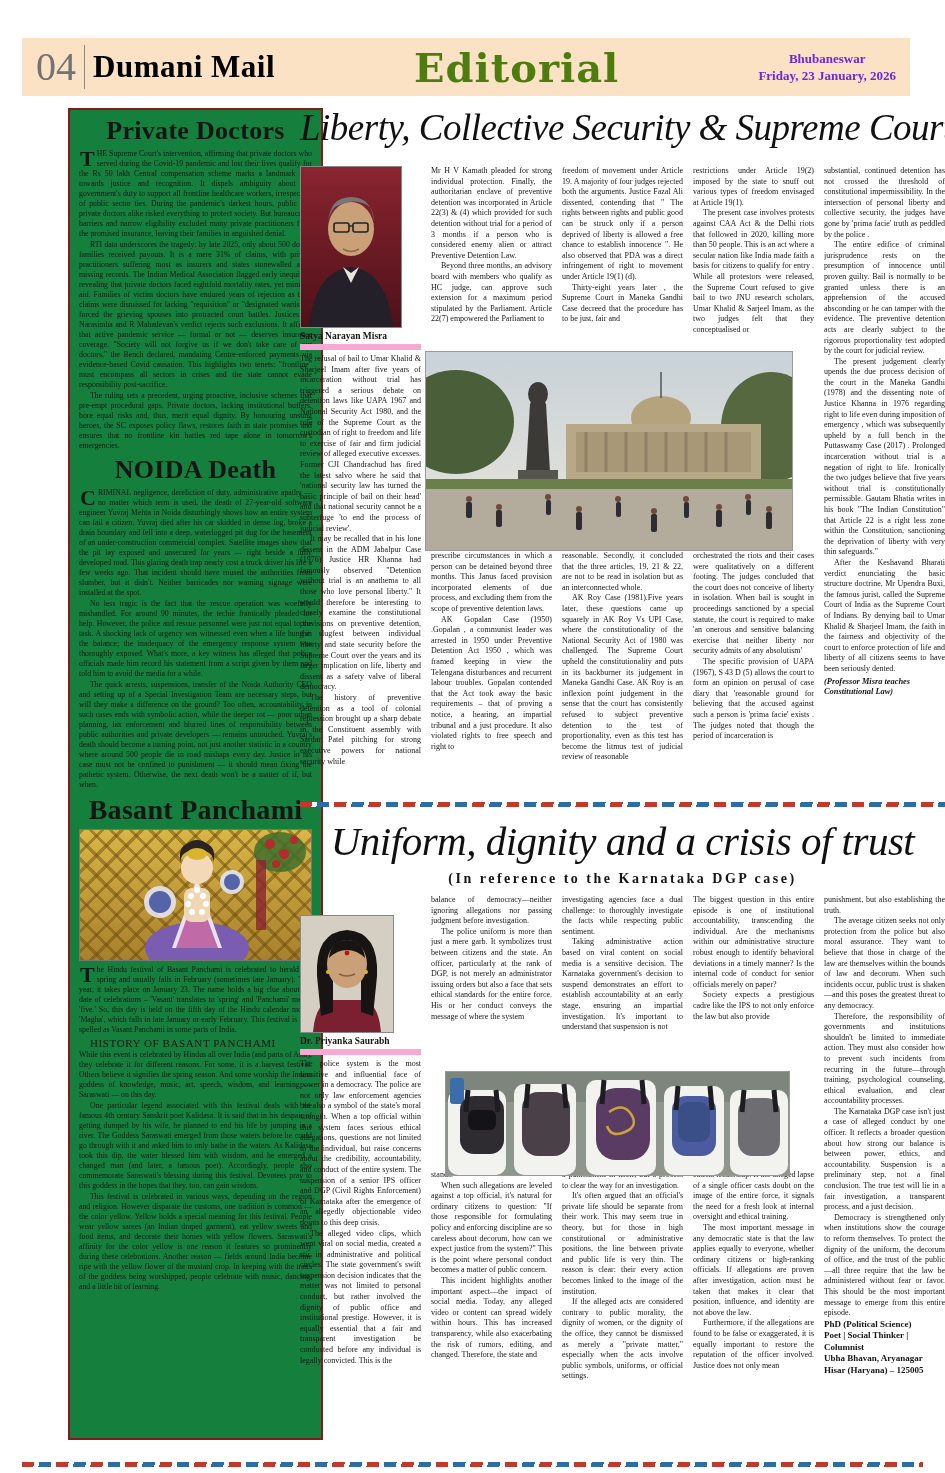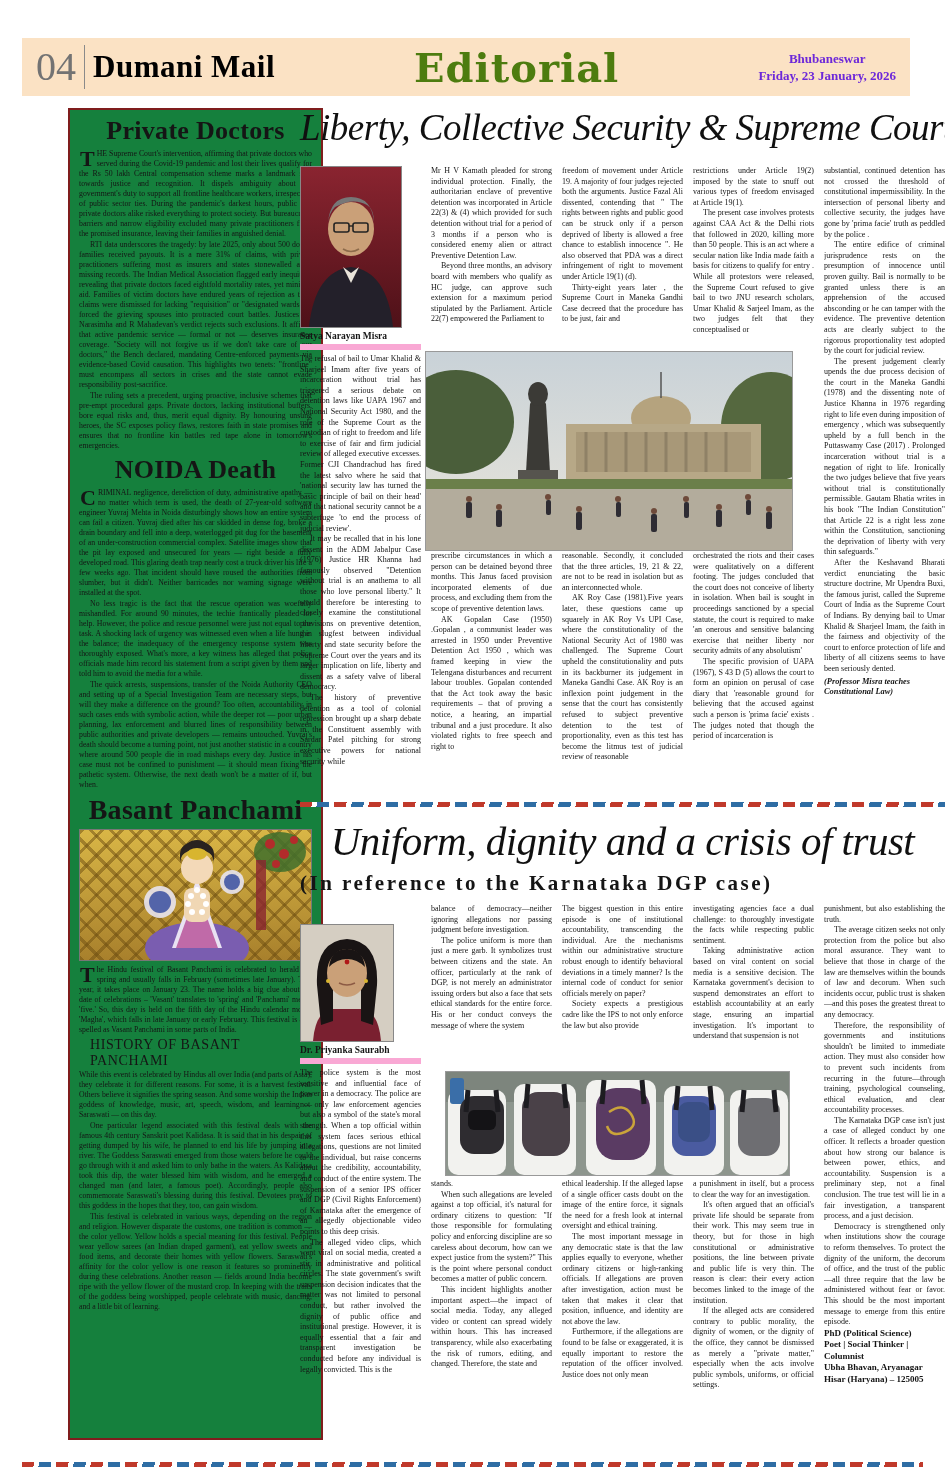--- a/index.html
+++ b/index.html
@@ -18,21 +18,21 @@
   
   .vrule{position:absolute;left:295px;top:108px;width:1px;height:1332px;background:#b5b5b5;}
   .left-panel{position:absolute;left:35px;top:108px;width:255px;height:1332px;background:#15803d;
               border:2px solid #7f1d1d;box-sizing:border-box;padding:2px 9px;overflow:hidden;margin-left:33px;}
   .left-panel h2{font-size:26px;font-weight:bold;text-align:center;margin:4px 0 3px;letter-spacing:0.3px;}
   .left-panel h2.big{font-size:28px;}
   .lp-text p{margin:0 0 1px;font-size:7.8px;line-height:10px;text-align:justify;text-indent:11px;}
   .lp-text p:first-child{text-indent:0;}
   .dropcap p:first-child::first-letter{float:left;font-size:22px;line-height:17px;
       padding:1px 2px 0 1px;font-weight:bold;}
-  .subhead{font-size:14px;letter-spacing:0.6px;margin:2px 0 1px;padding-left:11px;}
+  .subhead{font-size:11px;letter-spacing:0.6px;margin:2px 0 1px;padding-left:11px;}
   .bp-photo{width:100%;height:132px;border:1px solid #777;box-sizing:border-box;margin:2px 0 4px;
      background:
        repeating-linear-gradient(45deg, rgba(110,78,16,.5) 0 3px, transparent 3px 14px),
        repeating-linear-gradient(-45deg, rgba(110,78,16,.5) 0 3px, transparent 3px 14px),
        linear-gradient(#d9b646,#a8802c);position:relative;overflow:hidden;}
   .bp-photo svg{position:absolute;left:0;top:0;}
   
   .art{position:absolute;left:300px;width:645px;}
   .art h1{font-style:italic;font-weight:500;text-align:center;margin:0;white-space:nowrap;
           letter-spacing:-0.5px;color:#101010;}
@@ -53,21 +53,21 @@
   .photo-sc{position:absolute;left:125px;top:251px;width:368px;height:200px;border:1px solid #999;
             box-sizing:border-box;overflow:hidden;}
   
   .divider{position:absolute;height:5px;
      background:repeating-linear-gradient(100deg,#c0392b 0 12px,#ffffff 12px 17px,#2e6da4 17px 29px,#ffffff 29px 34px);}
   .d1{left:300px;top:802px;width:645px;}
   .d2{left:22px;top:1462px;width:901px;}
   
   .art2{top:815px;height:650px;}
   .art2 h1{font-size:41px;line-height:52px;}
-  .subtitle{font-weight:bold;font-size:21px;letter-spacing:2.5px;text-align:left;margin:4px 0 8px;white-space:nowrap;}
+  .subtitle{font-weight:bold;font-size:14px;letter-spacing:2.5px;text-align:center;margin:4px 0 8px;white-space:nowrap;}
   .a-photo2{width:94px;height:118px;border:1px solid #888;box-sizing:border-box;margin-top:20px;overflow:hidden;}
   .t2{height:170px;} .sp2{height:105px;} .b2{height:260px;}
   .col-tall2{height:535px;overflow:hidden;}
   .photo-bp{position:absolute;left:145px;top:256px;width:345px;height:105px;border:1px solid #999;
             box-sizing:border-box;overflow:hidden;}
 </style>
 </head>
 <body>
 
 <div id="page">
@@ -307,40 +307,40 @@
           </div>
         <div class="sp2"></div>
         <div class="ctext b2">
             <p>stands.</p>
             <p>When such allegations are leveled against a top official, it's natural for ordinary citizens to question: "If those responsible for formulating policy and enforcing discipline are so careless about decorum, how can we expect justice from the system?" This is the point where personal conduct becomes a matter of public concern.</p>
             <p>This incident highlights another important aspect—the impact of social media. Today, any alleged video or content can spread widely within hours. This has increased transparency, while also exacerbating the risk of rumors, editing, and changed. Therefore, the state and</p>
           </div>
       </div>
       <div class="col">
         <div class="ctext t2">
+            <p>investigating agencies face a dual challenge: to thoroughly investigate the facts while respecting public sentiment.</p>
+            <p>Taking administrative action based on viral content on social media is a sensitive decision. The Karnataka government's decision to suspend demonstrates an effort to establish accountability at an early stage, ensuring an impartial investigation. It's important to understand that suspension is not</p>
+          </div>
+        <div class="sp2"></div>
+        <div class="ctext b2">
+            <p>a punishment in itself, but a process to clear the way for an investigation.</p>
+            <p>It's often argued that an official's private life should be separate from their work. This may seem true in theory, but for those in high constitutional or administrative positions, the line between private and public life is very thin. The reason is clear: their every action becomes linked to the image of the institution.</p>
+            <p>If the alleged acts are considered contrary to public morality, the dignity of women, or the dignity of the office, they cannot be dismissed as merely a "private matter," especially when the acts involve public symbols, uniforms, or official settings.</p>
+          </div>
+      </div>
+      <div class="col">
+        <div class="ctext t2">
             <p>The biggest question in this entire episode is one of institutional accountability, transcending the individual. Are the mechanisms within our administrative structure robust enough to identify behavioral deviations in a timely manner? Is the internal code of conduct for senior officials merely on paper?</p>
             <p>Society expects a prestigious cadre like the IPS to not only enforce the law but also provide</p>
           </div>
         <div class="sp2"></div>
         <div class="ctext b2">
             <p>ethical leadership. If the alleged lapse of a single officer casts doubt on the image of the entire force, it signals the need for a fresh look at internal oversight and ethical training.</p>
             <p>The most important message in any democratic state is that the law applies equally to everyone, whether ordinary citizens or high-ranking officials. If allegations are proven after investigation, action must be taken that makes it clear that position, influence, and identity are not above the law.</p>
             <p>Furthermore, if the allegations are found to be false or exaggerated, it is equally important to restore the reputation of the officer involved. Justice does not only mean</p>
-          </div>
-      </div>
-      <div class="col">
-        <div class="ctext t2">
-            <p>investigating agencies face a dual challenge: to thoroughly investigate the facts while respecting public sentiment.</p>
-            <p>Taking administrative action based on viral content on social media is a sensitive decision. The Karnataka government's decision to suspend demonstrates an effort to establish accountability at an early stage, ensuring an impartial investigation. It's important to understand that suspension is not</p>
-          </div>
-        <div class="sp2"></div>
-        <div class="ctext b2">
-            <p>a punishment in itself, but a process to clear the way for an investigation.</p>
-            <p>It's often argued that an official's private life should be separate from their work. This may seem true in theory, but for those in high constitutional or administrative positions, the line between private and public life is very thin. The reason is clear: their every action becomes linked to the image of the institution.</p>
-            <p>If the alleged acts are considered contrary to public morality, the dignity of women, or the dignity of the office, they cannot be dismissed as merely a "private matter," especially when the acts involve public symbols, uniforms, or official settings.</p>
           </div>
       </div>
       <div class="col col-tall2">
         <div class="ctext">
             <p>punishment, but also establishing the truth.</p>
             <p>The average citizen seeks not only protection from the police but also moral assurance. They want to believe that those in charge of the law are themselves within the bounds of law and decorum. When such incidents occur, public trust is shaken—and this poses the greatest threat to any democracy.</p>
             <p>Therefore, the responsibility of governments and institutions shouldn't be limited to immediate action. They must also consider how to prevent such incidents from recurring in the future—through training, psychological counseling, ethical evaluation, and clear accountability processes.</p>
             <p>The Karnataka DGP case isn't just a case of alleged conduct by one officer. It reflects a broader question about how strong our balance is between power, ethics, and accountability. Suspension is a preliminary step, not a final conclusion. The true test will lie in a fair investigation, a transparent process, and a just decision.</p>
             <p>Democracy is strengthened only when institutions show the courage to reform themselves. To protect the dignity of the uniform, the decorum of office, and the trust of the public—all three require that the law be administered without fear or favor. This should be the most important message to emerge from this entire episode.</p>
           </div>

